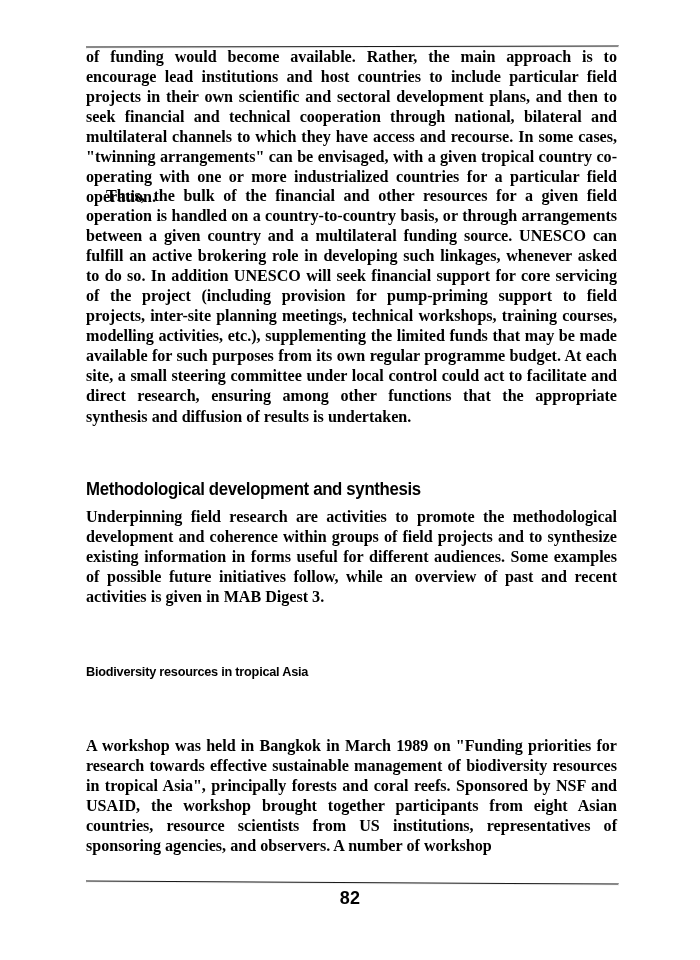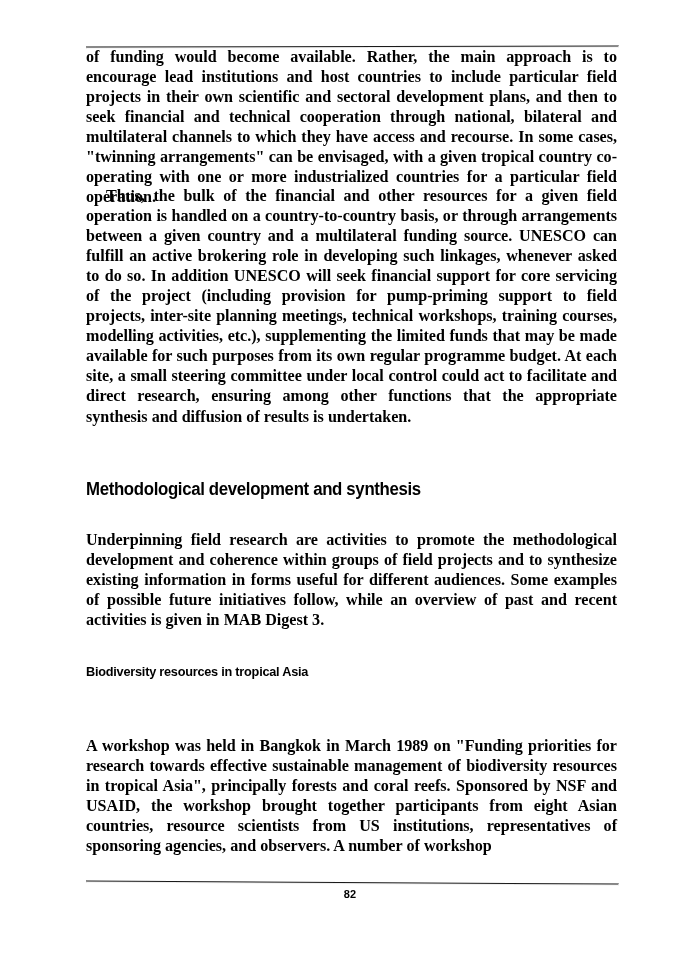--- a/index.html
+++ b/index.html
@@ -76,34 +76,34 @@
     margin: 0;
     transform: scaleX(0.95);
     transform-origin: left center;
   }
 
   
   .blk { position: absolute; left: 0; width: 531px; }
   #para-1         { top: 47px; }
   #para-2         { top: 186px; }
   #heading-method { top: 479px; }
-  #para-3         { top: 530px; }
+  #para-3         { top: 507px; }
   #heading-biodiv { top: 664px; }
   #para-4         { top: 736px; }
 
   
   .page-number {
     position: absolute;
     top: 888px;
     left: 0;
     width: 700px;
     text-align: center;
     font-family: "Liberation Sans Narrow", "Liberation Sans", "DejaVu Sans", sans-serif;
     font-weight: 700;
-    font-size: 11px;
+    font-size: 18px;
     letter-spacing: 0.2px;
   }
 </style>
 </head>
 <body>
 
 <div class="page">
 
   <hr class="rule rule-top">
 

